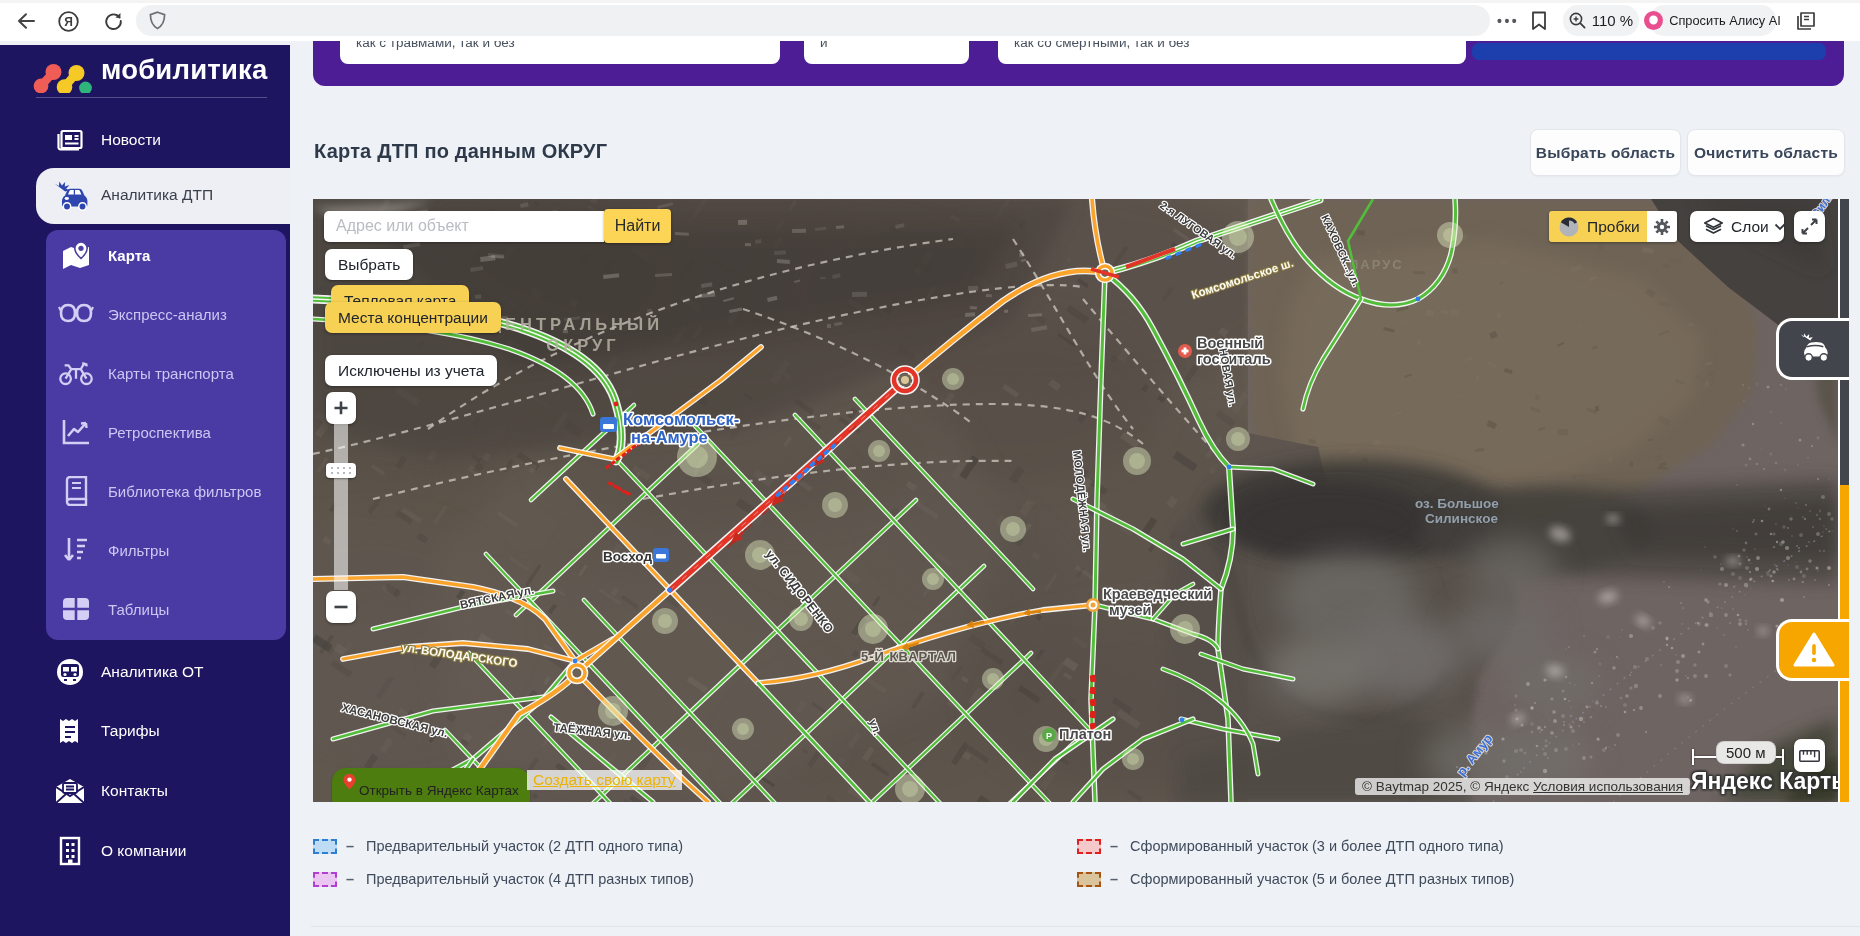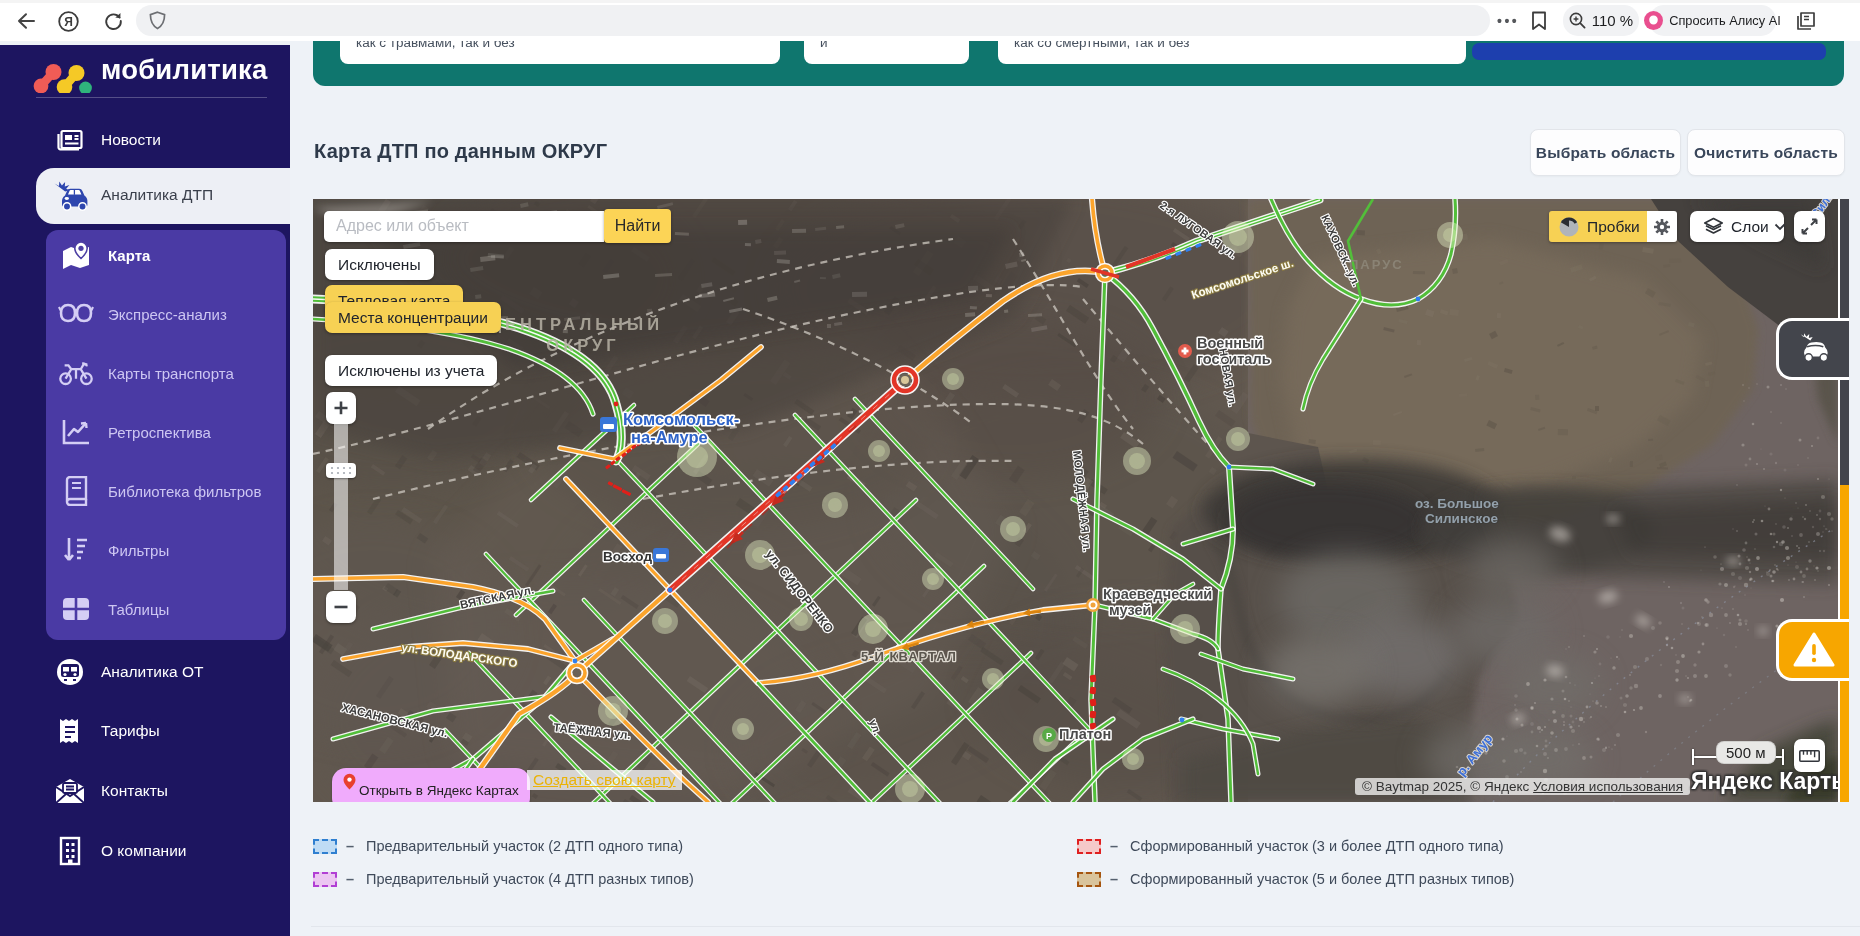--- a/index.html
+++ b/index.html
@@ -28,21 +28,21 @@
 #active-item { position:absolute; left:36px; top:123px; width:254px; height:56px; background:#edeff5; border-radius:18px 0 0 18px; }
 #active-item .ic { position:absolute; left:16px; top:11px; }
 #active-item .lbl { position:absolute; left:65px; top:18px; font-size:15.5px; color:#3a3f4b; font-weight:normal; }
 #submenu { position:absolute; left:46px; top:185px; width:240px; height:410px; background:#4a3aa4; border-radius:12px; }
 .subrow { position:absolute; left:0; width:240px; height:34px; color:#cdc6f2; font-size:15px; display:flex; align-items:center; }
 .subrow .ic { position:absolute; left:12px; width:36px; height:34px; display:flex; align-items:center; justify-content:center; }
 .subrow .lbl { position:absolute; left:62px; }
 .subrow.on { color:#fff; font-weight:bold; }
 
 
-#filterpanel { position:absolute; left:313px; top:41px; width:1531px; height:45px; background:#0f766e; border-radius:0 0 12px 12px; z-index:5;}
+#filterpanel { position:absolute; left:313px; top:41px; width:1531px; height:45px; background:#4c1d95; border-radius:0 0 12px 12px; z-index:5;}
 .finput { position:absolute; top:-18px; height:41px; background:#fff; border-radius:8px; }
 .finput span { position:absolute; left:16px; top:12px; font-size:13.5px; color:#46505e; white-space:nowrap; }
 #fbtn { position:absolute; left:1159px; top:2px; width:354px; height:17px; background:#1d3fae; border-radius:7px; }
 h1 { position:absolute; left:314px; top:140px; font-size:20px; font-weight:bold; color:#2e3a4a; letter-spacing:0.2px; z-index:6;}
 .topbtn { position:absolute; top:129px; height:47px; background:#fdfdfe; border:1px solid #e2e5ea; border-radius:8px; font-size:15.5px; font-weight:bold; color:#39465a; display:flex; align-items:center; justify-content:center; z-index:6; box-shadow:0 1px 2px rgba(30,40,60,0.04); letter-spacing:0.2px;}
 #btn-select { left:1530px; width:151px; }
 #btn-clear { left:1687px; width:158px; }
 
 
 #map { position:absolute; left:313px; top:199px; width:1525px; height:603px; overflow:hidden; z-index:4; background:#5d554e; }
@@ -55,21 +55,21 @@
 #findbtn { position:absolute; left:291px; top:10px; width:67px; height:34px; background:#fcd456; border-radius:4px; font-size:16px; color:#2a2a2a; display:flex; align-items:center; justify-content:center; box-shadow:0 1px 3px rgba(0,0,0,0.35); }
 #zoomctl { position:absolute; left:13px; }
 .zbtn { position:absolute; left:0; width:30px; height:32px; background:#fff; border-radius:7px; box-shadow:0 1px 3px rgba(0,0,0,0.4); display:flex; align-items:center; justify-content:center; font-size:22px; color:#3e4146; font-weight:bold;}
 #ztrack { position:absolute; left:8px; top:215px; width:14px; height:176px; background:rgba(255,255,255,0.55); }
 #zhandle { position:absolute; left:0px; top:264px; width:30px; height:15px; background:#fff; border-radius:4px; box-shadow:0 1px 2px rgba(0,0,0,0.4); display:flex; align-items:center; justify-content:center; }
 #trafficbtn { position:absolute; left:1236px; top:12px; width:128px; height:31px; border-radius:3px; overflow:hidden; display:flex; box-shadow:0 1px 3px rgba(0,0,0,0.35); }
 #trafficbtn .yl { width:98px; background:#f7d154; display:flex; align-items:center; font-size:15.5px; color:#20242c; }
 #trafficbtn .wh { width:30px; background:#fff; display:flex; align-items:center; justify-content:center; }
 #layersbtn { position:absolute; left:1377px; top:12px; width:94px; height:31px; }
 #fsbtn { position:absolute; left:1481px; top:12px; width:31px; height:31px; padding:0; justify-content:center; }
-#openym { position:absolute; left:19px; top:569px; height:44px; background:#f0abfc; border-radius:14px; display:flex; align-items:center; font-size:13.5px; color:#222; padding:0 11px 0 27px; box-shadow:0 1px 2px rgba(0,0,0,0.3); }
+#openym { position:absolute; left:19px; top:569px; height:44px; background:#4d7c0f; border-radius:14px; display:flex; align-items:center; font-size:13.5px; color:#222; padding:0 11px 0 27px; box-shadow:0 1px 2px rgba(0,0,0,0.3); }
 #createmap { position:absolute; left:214px; top:571px; font-size:15.5px; color:#eab308; background:rgba(255,255,255,0.75); padding:1px 6px; text-decoration:underline; }
 #copyr { position:absolute; left:1042px; top:579px; font-size:13.5px; color:#333; background:rgba(255,255,255,0.72); padding:1px 7px; border-radius:3px; white-space:nowrap;}
 #copyr u { text-decoration:underline; }
 #ymlogo { position:absolute; left:1378px; top:569px; font-size:23px; font-weight:bold; color:#fff; text-shadow:0 0 3px #333, 0 0 3px #333, 1px 1px 2px #333, -1px -1px 2px #333, 1px -1px 2px #333, -1px 1px 2px #333; white-space:nowrap; }
 #scalebar { position:absolute; left:1379px; top:548px; width:92px; }
 #scalebar .line { position:absolute; top:9px; left:0; width:92px; height:2px; background:#fff; box-shadow:0 0 2px rgba(0,0,0,0.6);}
 #scalebar .t1 { position:absolute; left:0; top:2px; width:2px; height:16px; background:#fff; box-shadow:0 0 2px rgba(0,0,0,0.6);}
 #scalebar .t2 { position:absolute; right:0; top:2px; width:2px; height:16px; background:#fff; box-shadow:0 0 2px rgba(0,0,0,0.6);}
 #scalebar .lab { position:absolute; left:24px; top:-6px; background:#e8e8e6; border-radius:8px; font-size:15px; color:#222; padding:2px 9px; border:1px solid rgba(0,0,0,0.1);}
 #rulerbtn { position:absolute; left:1481px; top:540px; width:31px; height:33px; background:#fff; border-radius:7px; box-shadow:0 1px 3px rgba(0,0,0,0.4); display:flex; align-items:center; justify-content:center; }
@@ -1387,22 +1387,22 @@
 <text x="846" y="8" font-size="11" font-weight="bold" fill="#3c3c3c" stroke="#ffffff" stroke-width="2.2" paint-order="stroke" stroke-linejoin="round" text-anchor="start" transform="rotate(35 846 8)" opacity="1">2-я ЛУГОВАЯ ул.</text>
 <text x="1008" y="18" font-size="11" font-weight="bold" fill="#3c3c3c" stroke="#ffffff" stroke-width="2.2" paint-order="stroke" stroke-linejoin="round" text-anchor="start" transform="rotate(65 1008 18)" opacity="1">КАХОВСК...ул.</text>
 <text x="556" y="522" font-size="11" font-weight="bold" fill="#3c3c3c" stroke="#ffffff" stroke-width="2.2" paint-order="stroke" stroke-linejoin="round" text-anchor="start" transform="rotate(70 556 522)" opacity="1">ул.</text>
 <text x="880" y="100" font-size="11.5" font-weight="bold" fill="#fdfdf5" stroke="#8a7a40" stroke-width="2.2" paint-order="stroke" stroke-linejoin="round" text-anchor="start" transform="rotate(-18 880 100)" opacity="1">Комсомольское ш.</text>
 </svg>
 
   <div id="searchbox">
       <span>Адрес или объект</span>
     </div>
   <div id="findbtn">Найти</div>
-  <div class="mapbtn" style="left:12px; top:50px;">Исключены</div>
-  <div class="mapbtn yellow" style="left:12px; top:86px;">Тепловая карта</div>
+  <div class="mapbtn" style="left:12px; top:50px;">Выбрать</div>
+  <div class="mapbtn yellow" style="left:18px; top:86px;">Тепловая карта</div>
   <div class="mapbtn yellow" style="left:12px; top:103px;">Места концентрации</div>
   <div class="mapbtn" style="left:12px; top:156px;">Исключены из учета</div>
 
   <div id="zoomctl">
     <div class="zbtn" style="top:193px;">
         <svg width="16" height="16" viewBox="0 0 16 16">
           <path d="M8 1.5 V14.5 M1.5 8 H14.5" stroke="#3e4146" stroke-width="2.6"></path>
         </svg>
       </div>
     <div id="ztrack"></div>

